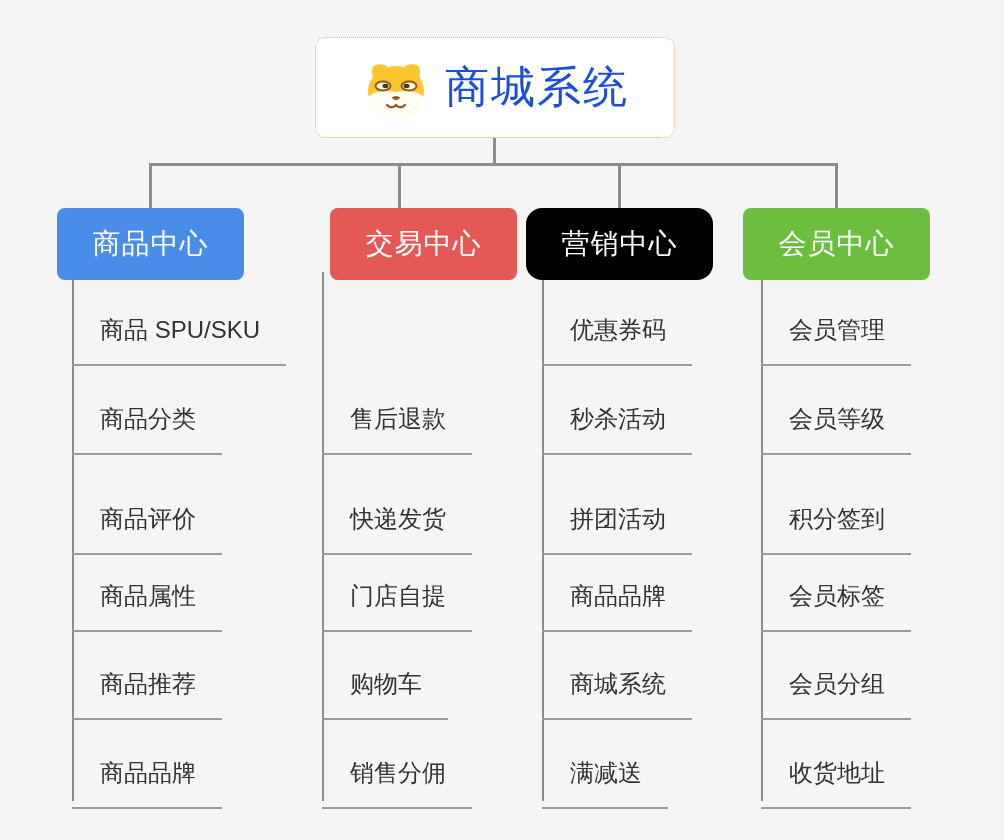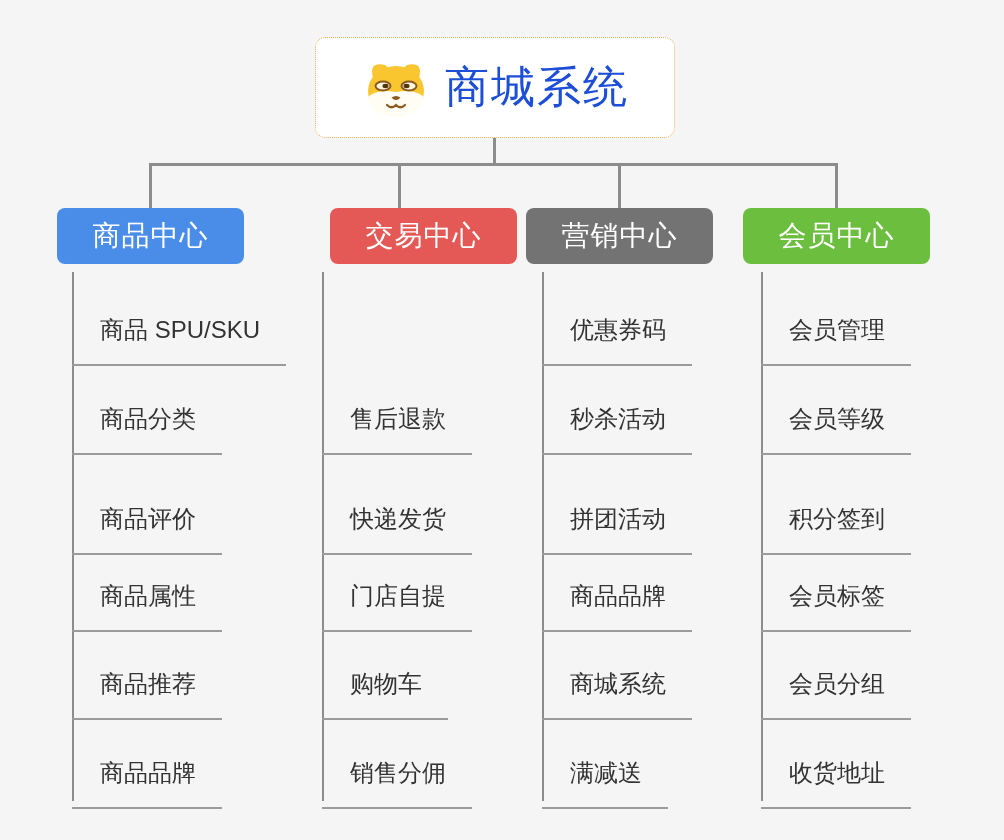--- a/index.html
+++ b/index.html
@@ -44,21 +44,21 @@
     letter-spacing: 2px;
     color: #f0a843;
     white-space: nowrap;
   }
   .root-icon { width: 70px; height: 58px; display: inline-flex; }
 
   
   .header {
     position: absolute;
     top: 208px;
-    width: 187px; height: 56px;
+    width: 187px; height: 72px;
     border-radius: 8px;
     color: #ffffff;
     font-size: 28px;
     letter-spacing: 1px;
     display: flex;
     align-items: center;
     justify-content: center;
     white-space: nowrap;
     cursor: default;
   }
@@ -118,21 +118,21 @@
         <ellipse cx="45.5" cy="27" rx="3" ry="2.2" fill="#54350E"></ellipse>
         <path d="M30.5 38.5 Q35 35.5 39.5 38.5 Q35 43.5 30.5 38.5 Z" fill="#8A5A20"></path>
         <path d="M26 46 Q30.5 50.5 35 46 Q39.5 50.5 44 46" fill="none" stroke="#8A5A20" stroke-width="2.2" stroke-linecap="round"></path>
       </svg>
     </span>
     <span class="root-title" style="color: #1d4ed8;">商城系统</span>
   </div>
 
   <div class="header h0" style="background-color: rgb(74, 141, 233);">商品中心</div>
   <div class="header h1" style="background-color: rgb(228, 88, 85); margin-left: 24px;">交易中心</div>
-  <div class="header h2" style="background-color: #737373;">营销中心</div>
+  <div class="header h2" style="background-color: #000000; border-radius: 16px;">营销中心</div>
   <div class="header h3" style="background-color: rgb(108, 190, 63);">会员中心</div>
 
   <div class="item c0 r0">商品 SPU/SKU</div>
   <div class="item c0 r1">商品分类</div>
   <div class="item c0 r2">商品评价</div>
   <div class="item c0 r3">商品属性</div>
   <div class="item c0 r4">商品推荐</div>
   <div class="item c0 r5">商品品牌</div>
 
   <div class="item c1 r1">售后退款</div>

